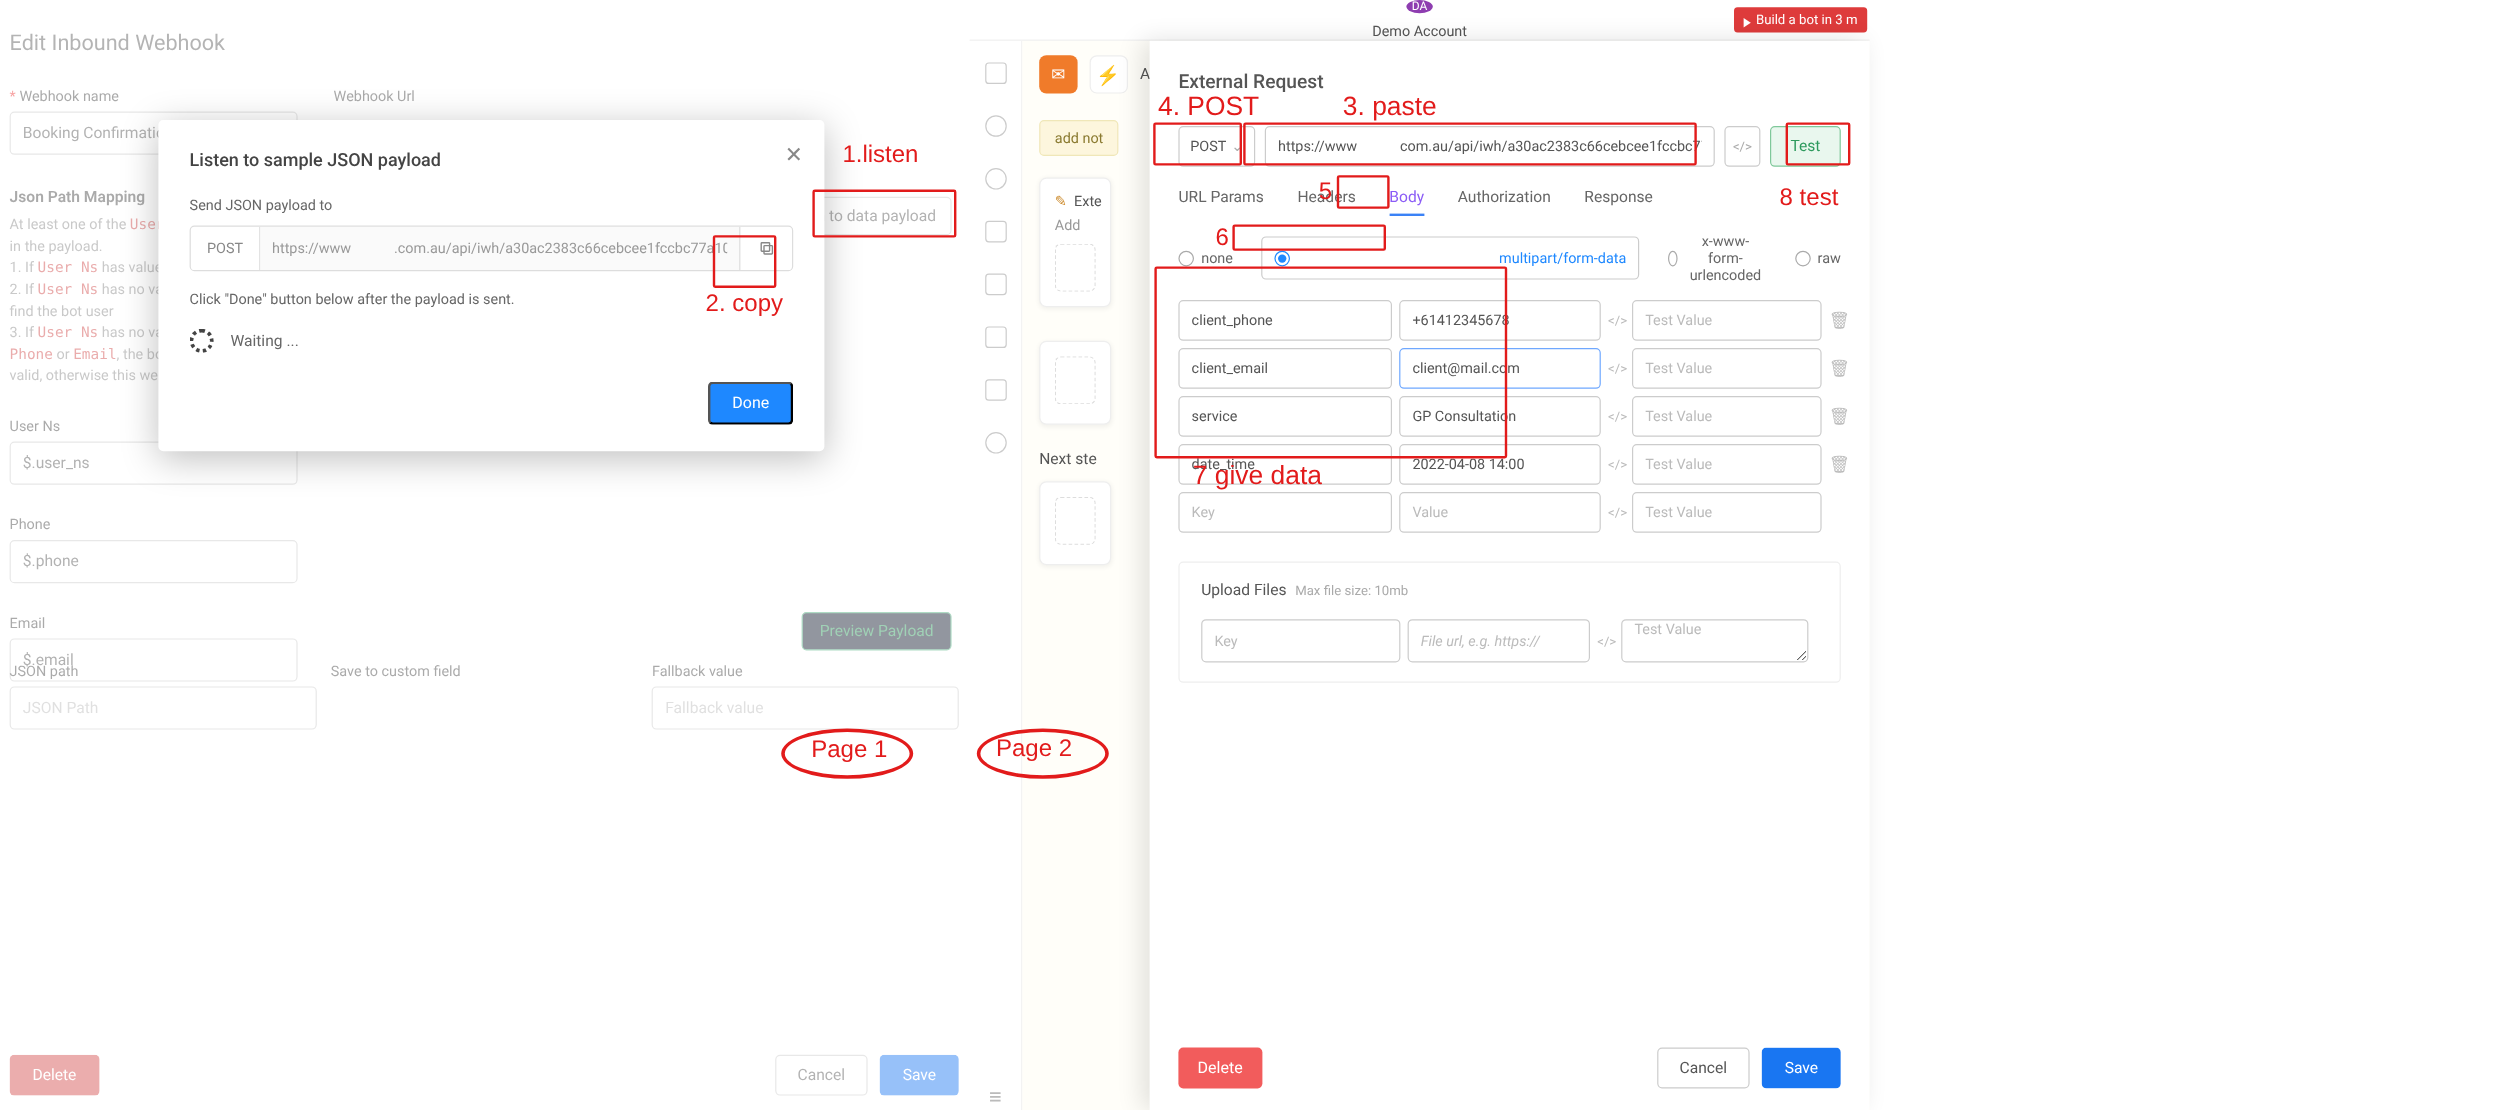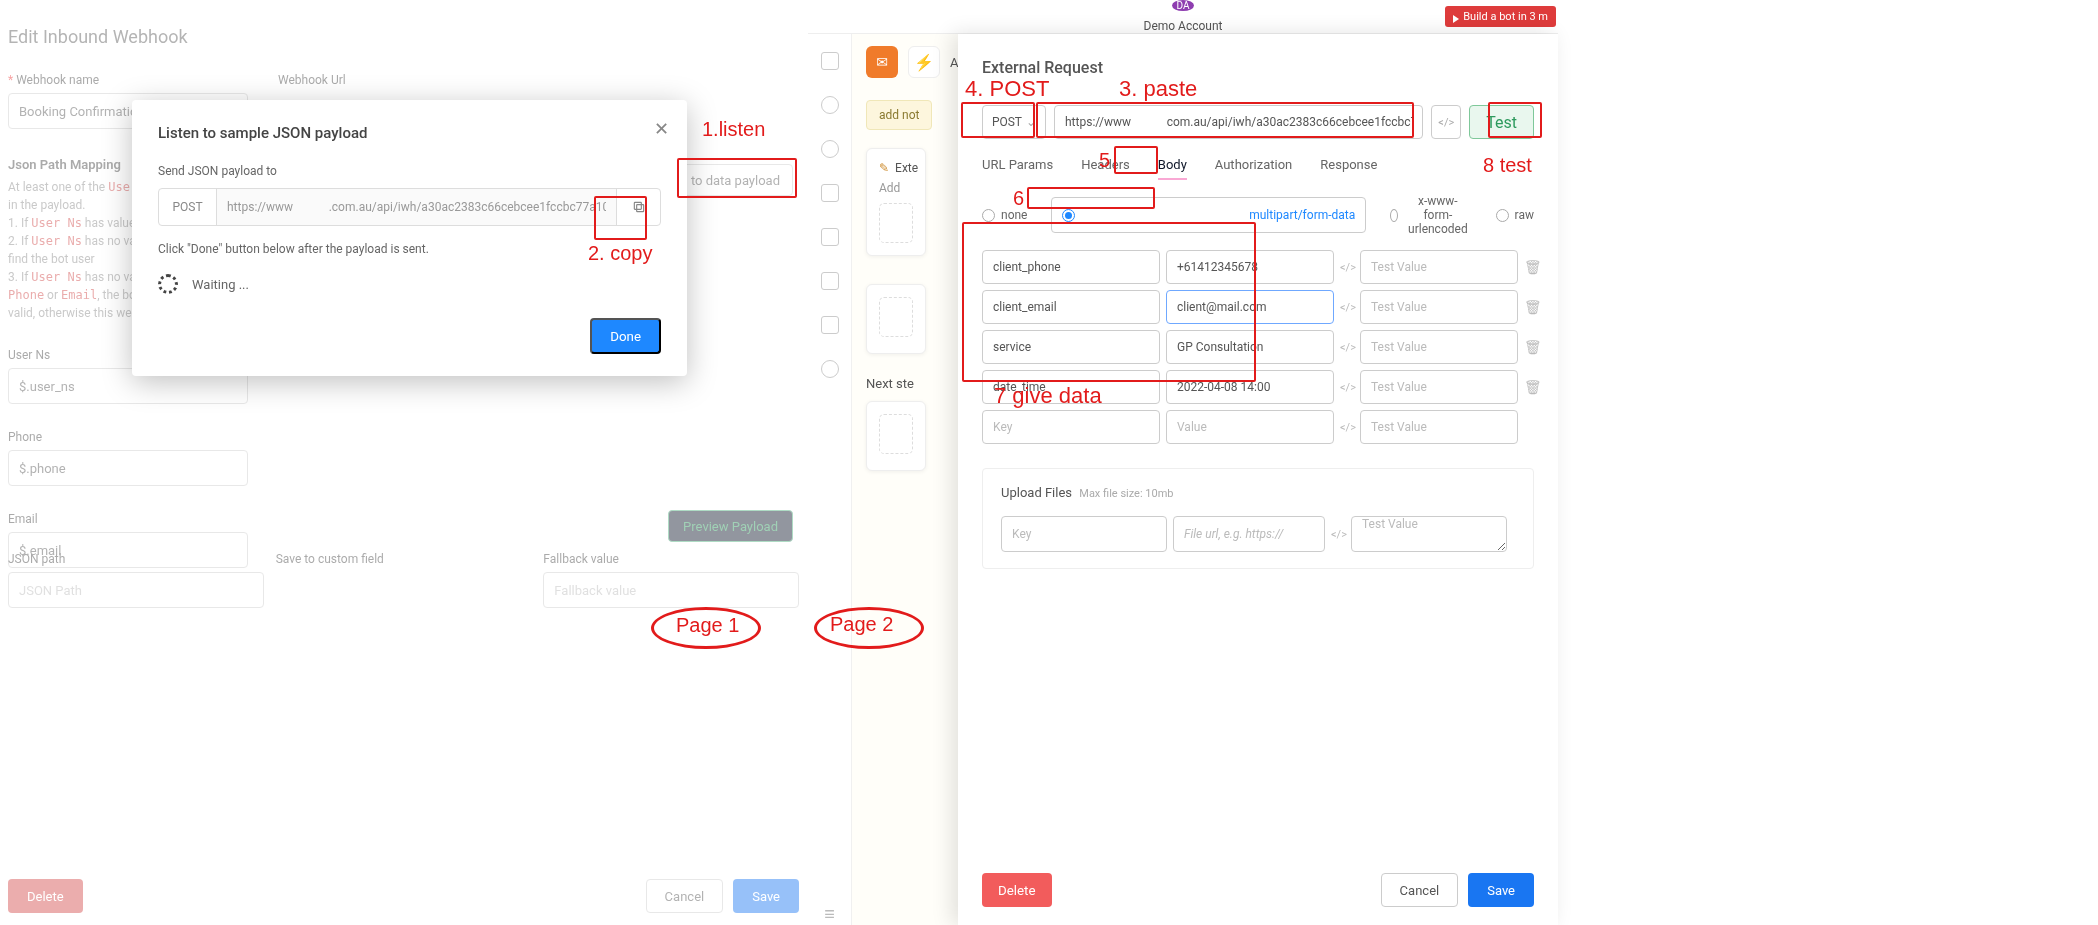--- a/index.html
+++ b/index.html
@@ -75,25 +75,25 @@
 
   .nextlabel { margin:22px 0 0 14px; font-size:13px; color:#555;}
 
   
   .slide { position:absolute; top:34px; right:0; width:600px; bottom:0; background:#fff; box-shadow:-6px 0 20px rgba(0,0,0,0.12); padding:24px 24px 18px 24px; z-index:20; display:flex; flex-direction:column;}
   .slide h2 { font-size:16px; color:#555; font-weight:500; margin-bottom:28px;}
   .req-row { display:flex; gap:8px; align-items:center; margin-bottom:18px;}
   .method-sel { width:64px; height:34px; border:1px solid #ccc; border-radius:4px; display:flex; align-items:center; justify-content:center; gap:4px; font-size:12px; color:#555;}
   .url-in { flex:1; height:34px; border:1px solid #ccc; border-radius:4px; padding:0 10px; font-size:12px; color:#555;}
   .codebox { width:30px;height:34px;border:1px solid #ccc;border-radius:4px;display:flex;align-items:center;justify-content:center;color:#aaa;font-size:11px;}
-  .test-btn { height:34px; padding:0 16px; border:1px solid #7fc89a; background:#e9f7ee; color:#2d9a5d; border-radius:4px; font-size:16px;}
+  .test-btn { height:34px; padding:0 16px; border:1px solid #7fc89a; background:#e9f7ee; color:#2d9a5d; border-radius:4px; font-size:13px;}
 
   .tabs { display:flex; gap:28px; font-size:13px; color:#666; margin-bottom:14px;}
   .tab { padding-bottom:6px; cursor:pointer;}
-  .tab.active { color:#0f172a; border-bottom:2px solid #f9a8d4;}
+  .tab.active { color:#8b5cf6; border-bottom:2px solid #3b82f6;}
 
   .radios { display:flex; gap:24px; font-size:12px; color:#666; margin-bottom:14px; align-items:center;}
   .radio { display:flex; align-items:center; gap:6px;text-align:center;}
   .rdot { width:13px;height:13px;border:1.5px solid #aaa;border-radius:50%; display:inline-block; position:relative;}
   .rdot.on { border-color:#1e88ff; }
   .rdot.on:after { content:""; position:absolute; inset:2px; background:#1e88ff; border-radius:50%;}
   .radio.sel { color:#1e88ff;}
 
   .kvwrap { display:flex; flex-direction:column; gap:6px;}
   .kvrow { display:flex; gap:6px; align-items:center;}

